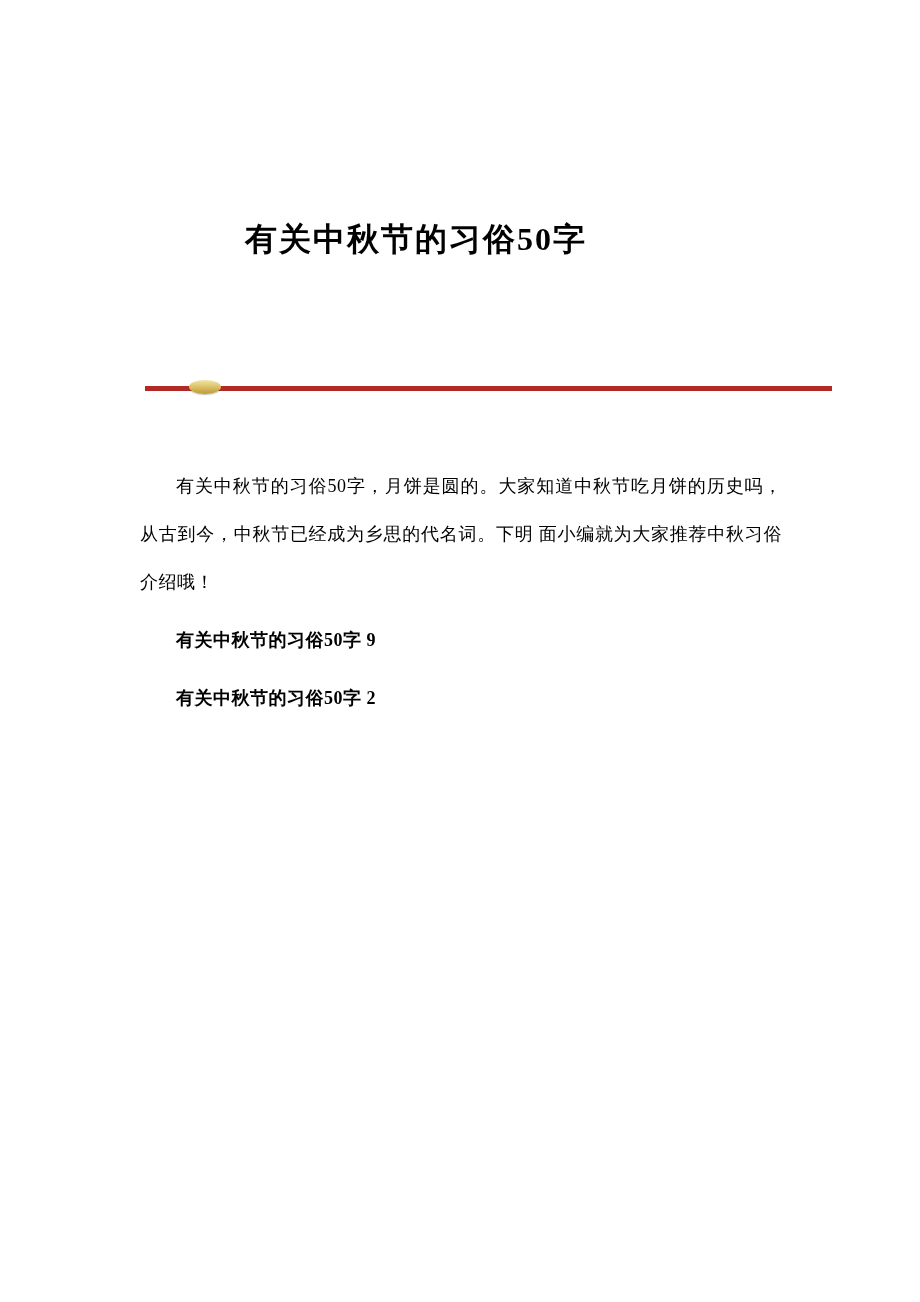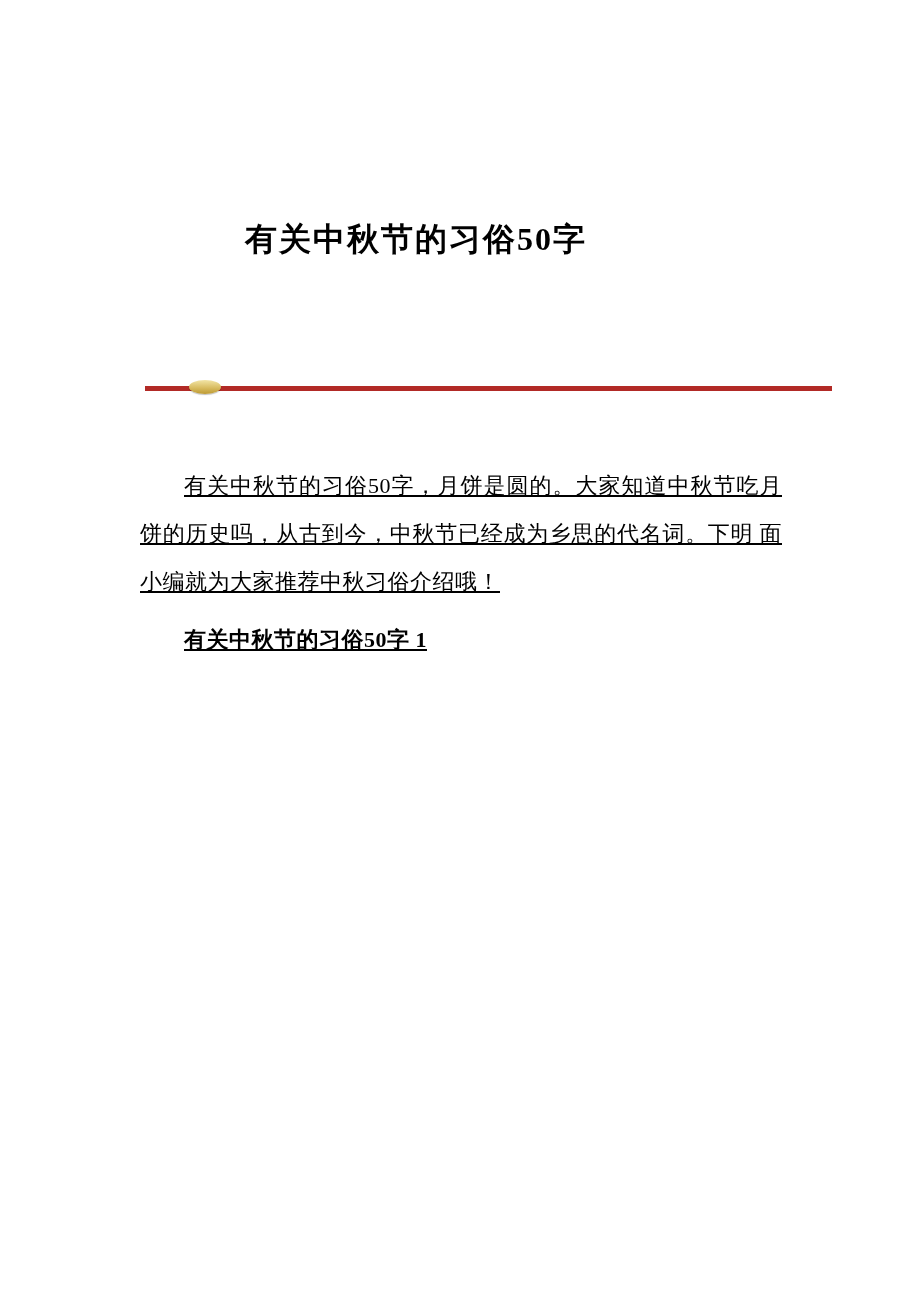--- a/index.html
+++ b/index.html
@@ -54,41 +54,41 @@
     box-shadow: 0 1px 1px rgba(0,0,0,0.25);
   }
   .content {
     position: absolute;
     left: 140px;
     top: 462px;
     width: 642px;
   }
   .para {
     margin: 0 0 10px 0;
-    font-size: 22px;
+    font-size: 18px;
     line-height: 48px;
     text-indent: 2em;
     text-align: justify;
     letter-spacing: 0.5px;
     word-break: break-all;
-    text-decoration: underline;
   }
   .para.heading {
     font-weight: bold;
     text-align: left;
   }
 </style>
 </head>
 <body>
 
 <div class="page">
   <h1 class="doc-title">有关中秋节的习俗50字</h1>
 
   <div class="divider-wrap">
     <div class="divider-line" id="divider-line" style="background: rgb(178, 42, 38);"></div>
     <div class="divider-ornament"></div>
   </div>
 
   <div class="content" id="content">
       <p class="para">有关中秋节的习俗50字，月饼是圆的。大家知道中秋节吃月饼的历史吗，从古到今，中秋节已经成为乡思的代名词。下明 面小编就为大家推荐中秋习俗介绍哦！</p>
-      <p class="para heading">有关中秋节的习俗50字 1</p>
+      <p class="para heading">有关中秋节的习俗50字 9</p>
+      <p class="para heading">有关中秋节的习俗50字 2</p>
     </div>
 </div>
 
 </body></html>

